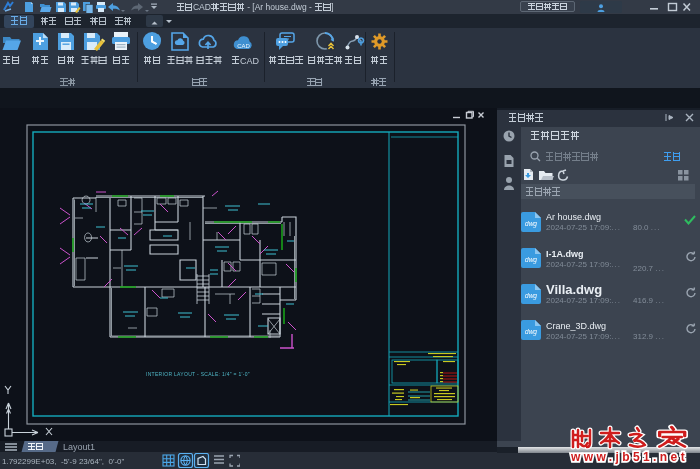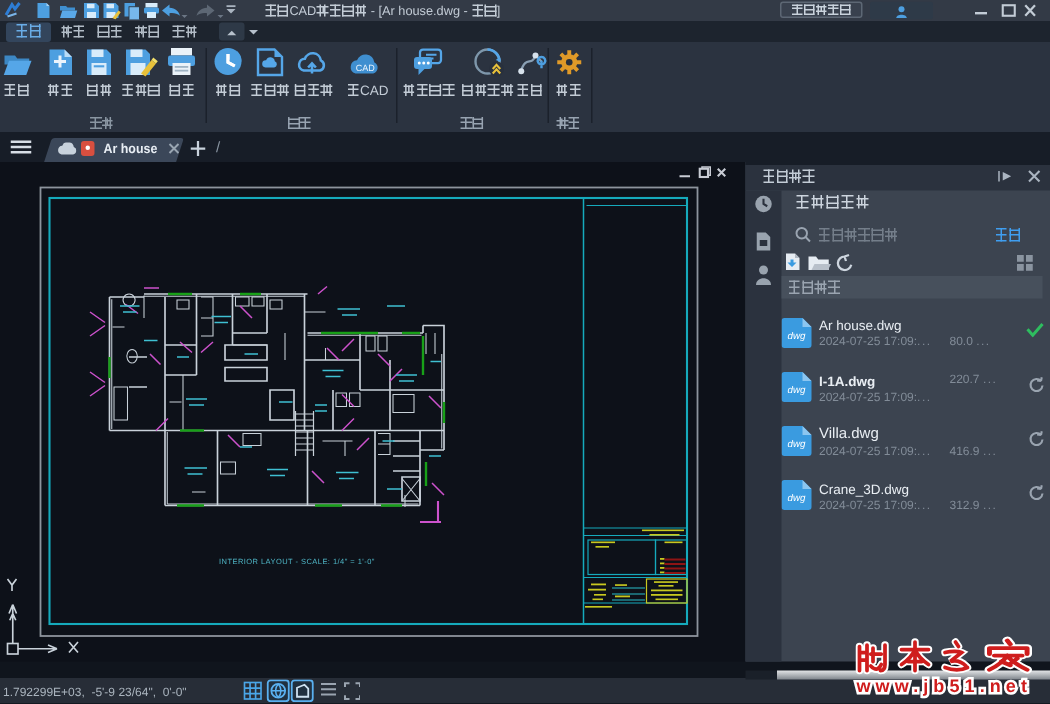--- a/index.html
+++ b/index.html
@@ -227,39 +227,20 @@
 <div class="lbl" style="left:245px;top:28px;transform:translateX(-50%);color:#c3ccd6"><span class="hz"></span>CAD</div>
 <div class="lbl" style="left:286px;top:28px;transform:translateX(-50%);color:#c3ccd6"><span class="hz c"></span><span class="hz"></span><span class="hz b"></span><span class="hz"></span></div>
 <div class="lbl" style="left:325px;top:28px;transform:translateX(-50%);color:#c3ccd6"><span class="hz b"></span><span class="hz c"></span><span class="hz"></span><span class="hz c"></span></div>
 <div class="lbl" style="left:353px;top:28px;transform:translateX(-50%);color:#c3ccd6"><span class="hz"></span><span class="hz b"></span></div>
 <div class="lbl" style="left:379px;top:28px;transform:translateX(-50%);color:#c3ccd6"><span class="hz c"></span><span class="hz"></span></div>
 
 <div class="lbl" style="left:68px;top:50px;transform:translateX(-50%);font-size:8px;color:#8a96a2"><span class="hz"></span><span class="hz c"></span></div>
 <div class="lbl" style="left:200px;top:50px;transform:translateX(-50%);font-size:8px"><span class="hz b"></span><span class="hz"></span></div>
 <div class="lbl" style="left:315px;top:50px;transform:translateX(-50%);font-size:8px"><span class="hz"></span><span class="hz b"></span></div>
 <div class="lbl" style="left:379px;top:50px;transform:translateX(-50%);font-size:8px"><span class="hz c"></span><span class="hz"></span></div>
-</div>
-<div class="abs" id="docbar">
-<svg class="abs" style="left:7px;top:5px" width="14" height="10" viewBox="0 0 14 10">
-        <path d="M0 1.5h14 M0 5h14 M0 8.5h14" stroke="#d7dee6" stroke-width="1.8"></path>
-      </svg>
-<div class="abs" style="left:32px;top:4px;width:88px;height:16px;background:#3b4759;transform:skewX(-18deg);border-radius:2px 2px 0 0"></div>
-<svg class="abs" style="left:38px;top:7px" width="13" height="9" viewBox="0 0 13 9">
-        <path d="M3 8 a3 3 0 0 1 .5-5.9 a4 4 0 0 1 7.7.9 a2.6 2.6 0 0 1 -.5 5z" fill="#c8d2dc"></path>
-      </svg>
-<div class="abs" style="left:54px;top:6px;width:9px;height:10px;background:#d84f3f;border-radius:2px"></div>
-<circle class="abs" style="left:57px;top:9px;width:3px;height:3px;background:#fff;border-radius:50%"></circle>
-<div class="abs" style="left:69px;top:6px;color:#e8eef4;font-size:9px;font-weight:bold;line-height:10px;transform:scaleX(.92);transform-origin:0 0">Ar house</div>
-<svg class="abs" style="left:112px;top:7px" width="8" height="8" viewBox="0 0 8 8">
-        <path d="M1 1 L7 7 M7 1 L1 7" stroke="#9aa6b2" stroke-width="1.3"></path>
-      </svg>
-<svg class="abs" style="left:127px;top:6px" width="10" height="10" viewBox="0 0 10 10">
-        <path d="M5 0 v10 M0 5 h10" stroke="#c8d2dc" stroke-width="1.5"></path>
-      </svg>
-<div class="abs" style="left:144px;top:5px;color:#8a96a2;font-size:10px">/</div>
 </div>
 <div class="abs" id="main">
   <div id="canvas">
   <svg width="497" height="333" viewBox="0 0 497 333">
 
     <g stroke="#c8ccd4" stroke-width="1.4" fill="none">
       <path d="M453 9.5 h7"></path>
       <rect x="466.5" y="4.5" width="5.5" height="5.5"></rect>
             <path d="M468 4.5 v-1.2 h5.5 v5.5 h-1.4" stroke-width="1"></path>
       <path d="M478.5 4.5 l5 5 M483.5 4.5 l-5 5"></path>
@@ -450,49 +431,58 @@
           <path d="M1 4.5 L4.5 8.5 L11 1" stroke="#2ebd5f" stroke-width="2" fill="none"></path>
         </svg>
 
     <svg class="abs" style="left:24px;top:140px" width="21" height="20" viewBox="0 0 21 20">
           <path d="M0 2 a2 2 0 0 1 2-2 h12 l6 6 v12 a2 2 0 0 1 -2 2 h-16 a2 2 0 0 1 -2 -2z" fill="#3a9be0"></path>
           <path d="M14 0 l6 6 h-6z" fill="#8cc6f0"></path>
           <text x="10" y="14" font-size="6.5" fill="#fff" text-anchor="middle" font-family="Liberation Sans" font-style="italic">dwg</text>
         </svg>
     <div class="abs" style="left:49px;top:141px;color:#e9eef3;font-size:9px;font-weight:bold;line-height:10px">I-1A.dwg</div>
     <div class="abs" style="left:49px;top:152px;color:#828c98;font-size:8px;line-height:9px">2024-07-25 17:09:<span style="letter-spacing:1px">...</span></div>
-    <div class="abs" style="left:136px;top:140px;color:#828c98;font-size:8px;line-height:9px">220.7 <span style="letter-spacing:1px">...</span></div>
+    <div class="abs" style="left:136px;top:156px;color:#828c98;font-size:8px;line-height:9px">220.7 <span style="letter-spacing:1px">...</span></div>
     <svg class="abs" style="left:188px;top:143px" width="11" height="11" viewBox="0 0 11 11">
           <path d="M9 3 a4 4 0 1 0 1 3 M9 3 l0.5 -2.5 M9 3 l-2.6 -0.4" stroke="#9aa4b0" stroke-width="1.4" fill="none"></path>
         </svg>
 
     <svg class="abs" style="left:24px;top:176px" width="21" height="20" viewBox="0 0 21 20">
           <path d="M0 2 a2 2 0 0 1 2-2 h12 l6 6 v12 a2 2 0 0 1 -2 2 h-16 a2 2 0 0 1 -2 -2z" fill="#3a9be0"></path>
           <path d="M14 0 l6 6 h-6z" fill="#8cc6f0"></path>
           <text x="10" y="14" font-size="6.5" fill="#fff" text-anchor="middle" font-family="Liberation Sans" font-style="italic">dwg</text>
         </svg>
-    <div class="abs" style="left:49px;top:177px;color:#e9eef3;font-size:10px;font-weight:normal;line-height:10px">Villa.dwg</div>
+    <div class="abs" style="left:49px;top:177px;color:#e9eef3;font-size:13px;font-weight:bold;line-height:10px">Villa.dwg</div>
     <div class="abs" style="left:49px;top:188px;color:#828c98;font-size:8px;line-height:9px">2024-07-25 17:09:<span style="letter-spacing:1px">...</span></div>
     <div class="abs" style="left:136px;top:188px;color:#828c98;font-size:8px;line-height:9px">416.9 <span style="letter-spacing:1px">...</span></div>
     <svg class="abs" style="left:188px;top:179px" width="11" height="11" viewBox="0 0 11 11">
           <path d="M9 3 a4 4 0 1 0 1 3 M9 3 l0.5 -2.5 M9 3 l-2.6 -0.4" stroke="#9aa4b0" stroke-width="1.4" fill="none"></path>
         </svg>
 
     <svg class="abs" style="left:24px;top:212px" width="21" height="20" viewBox="0 0 21 20">
           <path d="M0 2 a2 2 0 0 1 2-2 h12 l6 6 v12 a2 2 0 0 1 -2 2 h-16 a2 2 0 0 1 -2 -2z" fill="#3a9be0"></path>
           <path d="M14 0 l6 6 h-6z" fill="#8cc6f0"></path>
           <text x="10" y="14" font-size="6.5" fill="#fff" text-anchor="middle" font-family="Liberation Sans" font-style="italic">dwg</text>
         </svg>
     <div class="abs" style="left:49px;top:213px;color:#e9eef3;font-size:9px;font-weight:normal;line-height:10px">Crane_3D.dwg</div>
     <div class="abs" style="left:49px;top:224px;color:#828c98;font-size:8px;line-height:9px">2024-07-25 17:09:<span style="letter-spacing:1px">...</span></div>
     <div class="abs" style="left:136px;top:224px;color:#828c98;font-size:8px;line-height:9px">312.9 <span style="letter-spacing:1px">...</span></div>
     <svg class="abs" style="left:188px;top:215px" width="11" height="11" viewBox="0 0 11 11">
           <path d="M9 3 a4 4 0 1 0 1 3 M9 3 l0.5 -2.5 M9 3 l-2.6 -0.4" stroke="#9aa4b0" stroke-width="1.4" fill="none"></path>
         </svg>
   </div>
+</div>
+<div class="abs" id="row1">
+<svg class="abs" style="left:5px;top:2px" width="12" height="8" viewBox="0 0 12 8">
+        <path d="M0 1h12 M0 4h12 M0 7h12" stroke="#aab4c0" stroke-width="1.3"></path>
+      </svg>
+<div class="abs" style="left:23px;top:0;width:34px;height:11px;background:#566a88;color:#eef3f8;font-size:8px;line-height:10px;text-align:center;transform:skewX(-15deg)"></div>
+<div class="abs" style="left:28px;top:2px;color:#eef3f8;font-size:8px;line-height:8px"><span class="hz" style="width:7px;height:7px"></span><span class="hz b" style="width:7px;height:7px"></span></div>
+<div class="abs" style="left:63px;top:1px;color:#98a2ae;font-size:9px;line-height:10px">Layout1</div>
+<div class="abs" style="left:497px;top:0;width:203px;height:6px;background:#3c4450"></div>
 </div>
 <div class="abs" id="row2">
 <div class="abs" style="left:2px;top:5px;color:#aab4be;font-size:8px;line-height:9px;white-space:nowrap">1.792299E+03,&nbsp; -5'-9 23/64",&nbsp; 0'-0"</div>
 <svg class="abs" style="left:162px;top:1px" width="78" height="15" viewBox="0 0 78 15">
   <g fill="none" stroke="#4aa6e8" stroke-width="1.1">
     <rect x="1" y="2" width="11" height="11"></rect>
           <path d="M4.7 2 v11 M8.4 2 v11 M1 5.7 h11 M1 9.4 h11"></path>
   </g>
   <rect x="16.5" y="0.5" width="14" height="14" rx="2" fill="#203040" stroke="#5ab0f0" stroke-width="1.2"></rect>
   <circle cx="23.5" cy="7.5" r="4.6" fill="none" stroke="#5ab0f0" stroke-width="1.2"></circle>

